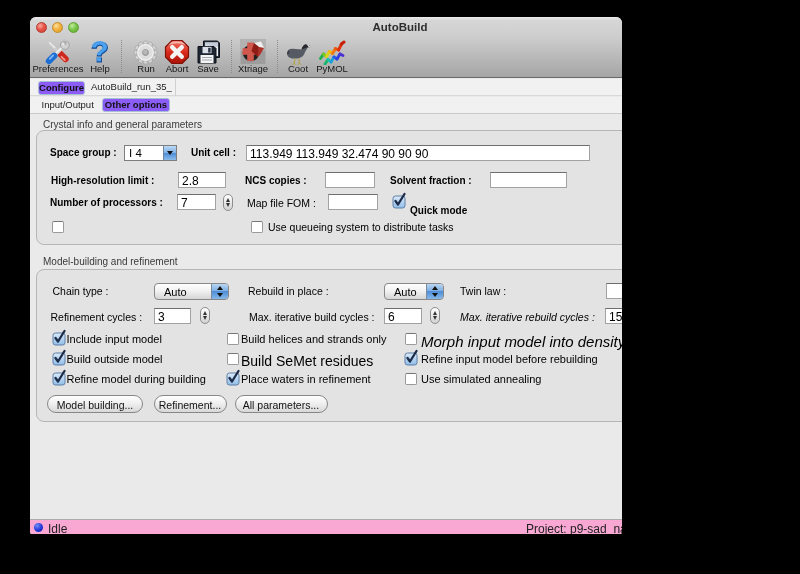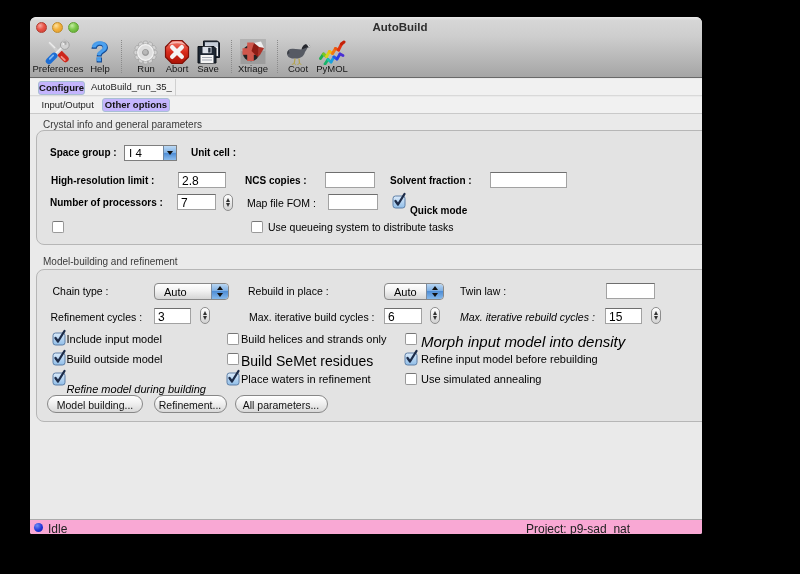--- a/index.html
+++ b/index.html
@@ -1,37 +1,37 @@
 <!DOCTYPE html>
 <html><head>
 <meta charset="utf-8">
 <style>
 * { margin:0; padding:0; box-sizing:border-box; }
 html,body { width:800px; height:574px; background:#000; overflow:hidden;
   font-family:"Liberation Sans", sans-serif; }
 .abs { position:absolute; }
-#win { position:absolute; left:30px; top:17px; width:672px; height:517px;
+#win { position:absolute; left:30px; top:17px; width:592px; height:517px;
   background:#eaeaea; border-radius:6px 6px 2px 2px; overflow:hidden; }
 #hdr { position:absolute; left:0; top:0; width:740px; height:61px;
   background:linear-gradient(180deg,#ececec 0%,#d6d6d6 6%,#cecece 32%,#bdbdbd 60%,#a5a5a5 100%);
   border-bottom:1px solid #696969; border-radius:6px 6px 0 0; }
 .light { position:absolute; top:5px; width:11px; height:11px; border-radius:50%; }
 #title { position:absolute; left:0; top:4px; width:740px; text-align:center;
   font-size:11.5px; font-weight:bold; color:#2e2e2e; }
 #pill { position:absolute; left:718px; top:6px; width:16px; height:8px;
   border:1px solid #818181; border-radius:5px;
   background:linear-gradient(180deg,#efefef,#c9c9c9); }
 .tlbl { position:absolute; font-size:9.5px; color:#161616; text-align:center; top:46px; }
 .tsep { position:absolute; top:23px; height:33px; width:0;
   border-left:1px dotted #8b8b8b; }
 #tabs1 { position:absolute; left:0; top:62px; width:740px; height:17px;
   background:#f1f1f1; border-bottom:1px solid #d9d9d9; }
 #tabs2 { position:absolute; left:0; top:80px; width:740px; height:17px;
   background:#f1f1f1; border-bottom:1px solid #c9c9c9; }
-.tabsel { position:absolute; background:#c4b5fd; border:1px solid #a8bed4; border-radius:3px;
+.tabsel { position:absolute; background:#8b5cf6; border:1px solid #a8bed4; border-radius:3px;
   font-size:9.5px; font-weight:bold; color:#111; text-align:center; }
 .tabtxt { position:absolute; font-size:9.5px; color:#222; }
 .tarr { position:absolute; font-size:8px; color:#555; }
 #content { position:absolute; left:0; top:97px; width:740px; height:405px; background:#eaeaea; }
 .group { position:absolute; left:6px; width:727px; background:#e3e3e3;
   border:1px solid #b6b6b6; border-radius:8px; }
 .glbl { position:absolute; font-size:10px; color:#3a3a3a; }
 .lbl { position:absolute; font-size:10.5px; color:#000; white-space:nowrap; }
 .b { font-weight:bold; font-size:10px; }
 .field { position:absolute; height:16px; background:#fff; border:1px solid #a2a2a2;
@@ -210,20 +210,21 @@
  <div id="content">
 
   <div class="glbl" style="left:13px;top:5px;">Crystal info and general parameters</div>
   <div class="group" style="top:16px;height:115px;"></div>
   <div class="lbl b" style="left:20px;top:33px;">Space group :</div>
   <div class="abs" style="left:94px;top:30.5px;width:53px;height:16px;background:#fff;border:1px solid #7e7e7e;font-size:11.5px;padding:1px 0 0 4px;">I 4
     <div class="abs" style="right:0;top:0;width:13px;height:14px;background:linear-gradient(180deg,#bcd9f4 0%,#7fb2e6 48%,#4e8dd6 52%,#8cbcec 100%);border-left:1px solid #6f86a0;"></div>
     <div class="abs" style="right:3px;top:5px;width:0;height:0;border-left:3px solid transparent;border-right:3px solid transparent;border-top:4.5px solid #111;"></div>
   </div>
   <div class="lbl b" style="left:161px;top:33px;">Unit cell :</div>
+  <div class="field" style="left:216px;top:30.5px;width:344px;font-size:12px;">113.949 113.949 32.474 90 90 90</div>
   <div class="lbl b" style="left:21px;top:60.5px;">High-resolution limit :</div>
   <div class="field" style="left:148px;top:58px;width:48px;font-size:12px;">2.8</div>
   <div class="lbl b" style="left:215px;top:60.5px;">NCS copies :</div>
   <div class="field" style="left:294.5px;top:58px;width:50px;"></div>
   <div class="lbl b" style="left:360px;top:60.5px;">Solvent fraction :</div>
   <div class="field" style="left:459.5px;top:58px;width:77px;"></div>
   <div class="lbl b" style="left:20px;top:82.5px;">Number of processors :</div>
   <div class="field" style="left:147px;top:80px;width:39px;font-size:12px;">7</div>
   <div class="spin" style="left:192.5px;top:79.5px;"></div>
   <div class="lbl" style="left:217px;top:82.5px;">Map file FOM :</div>
@@ -281,21 +282,21 @@
   <div class="lbl" style="left:211px;top:239px;font-size:14px;">Build SeMet residues</div>
   <svg class="abs" style="left:374px;top:235px" width="15" height="17" viewBox="0 0 15 17">
    <rect x="1" y="4" width="12" height="12" rx="2.5" fill="url(#gcb)" stroke="#5e7fa6"></rect>
    <path d="M3.5 9 L6 12.5 L12.5 2" fill="none" stroke="#1d2c49" stroke-width="2.3" stroke-linecap="round" stroke-linejoin="round"></path>
   </svg>
   <div class="lbl" style="left:391px;top:239px;font-size:11px;">Refine input model before rebuilding</div>
   <svg class="abs" style="left:21.5px;top:255px" width="15" height="17" viewBox="0 0 15 17">
    <rect x="1" y="4" width="12" height="12" rx="2.5" fill="url(#gcb)" stroke="#5e7fa6"></rect>
    <path d="M3.5 9 L6 12.5 L12.5 2" fill="none" stroke="#1d2c49" stroke-width="2.3" stroke-linecap="round" stroke-linejoin="round"></path>
   </svg>
-  <div class="lbl" style="left:36.5px;top:269px;font-size:11px;font-style:italic;">Refine model during building</div>
+  <div class="lbl" style="left:36.5px;top:259px;font-size:11px;">Refine model during building</div>
   <svg class="abs" style="left:196px;top:255px" width="15" height="17" viewBox="0 0 15 17">
    <rect x="1" y="4" width="12" height="12" rx="2.5" fill="url(#gcb)" stroke="#5e7fa6"></rect>
    <path d="M3.5 9 L6 12.5 L12.5 2" fill="none" stroke="#1d2c49" stroke-width="2.3" stroke-linecap="round" stroke-linejoin="round"></path>
   </svg>
   <div class="lbl" style="left:211px;top:259px;font-size:11px;">Place waters in refinement</div>
   <div class="ucb" style="left:374.5px;top:258.5px;"></div>
   <div class="lbl" style="left:391px;top:259px;font-size:11px;">Use simulated annealing</div>
   <div class="btn" style="left:17px;top:281px;width:96px;">Model building...</div>
   <div class="btn" style="left:123.5px;top:281px;width:73px;">Refinement...</div>
   <div class="btn" style="left:204.5px;top:281px;width:93px;">All parameters...</div>

